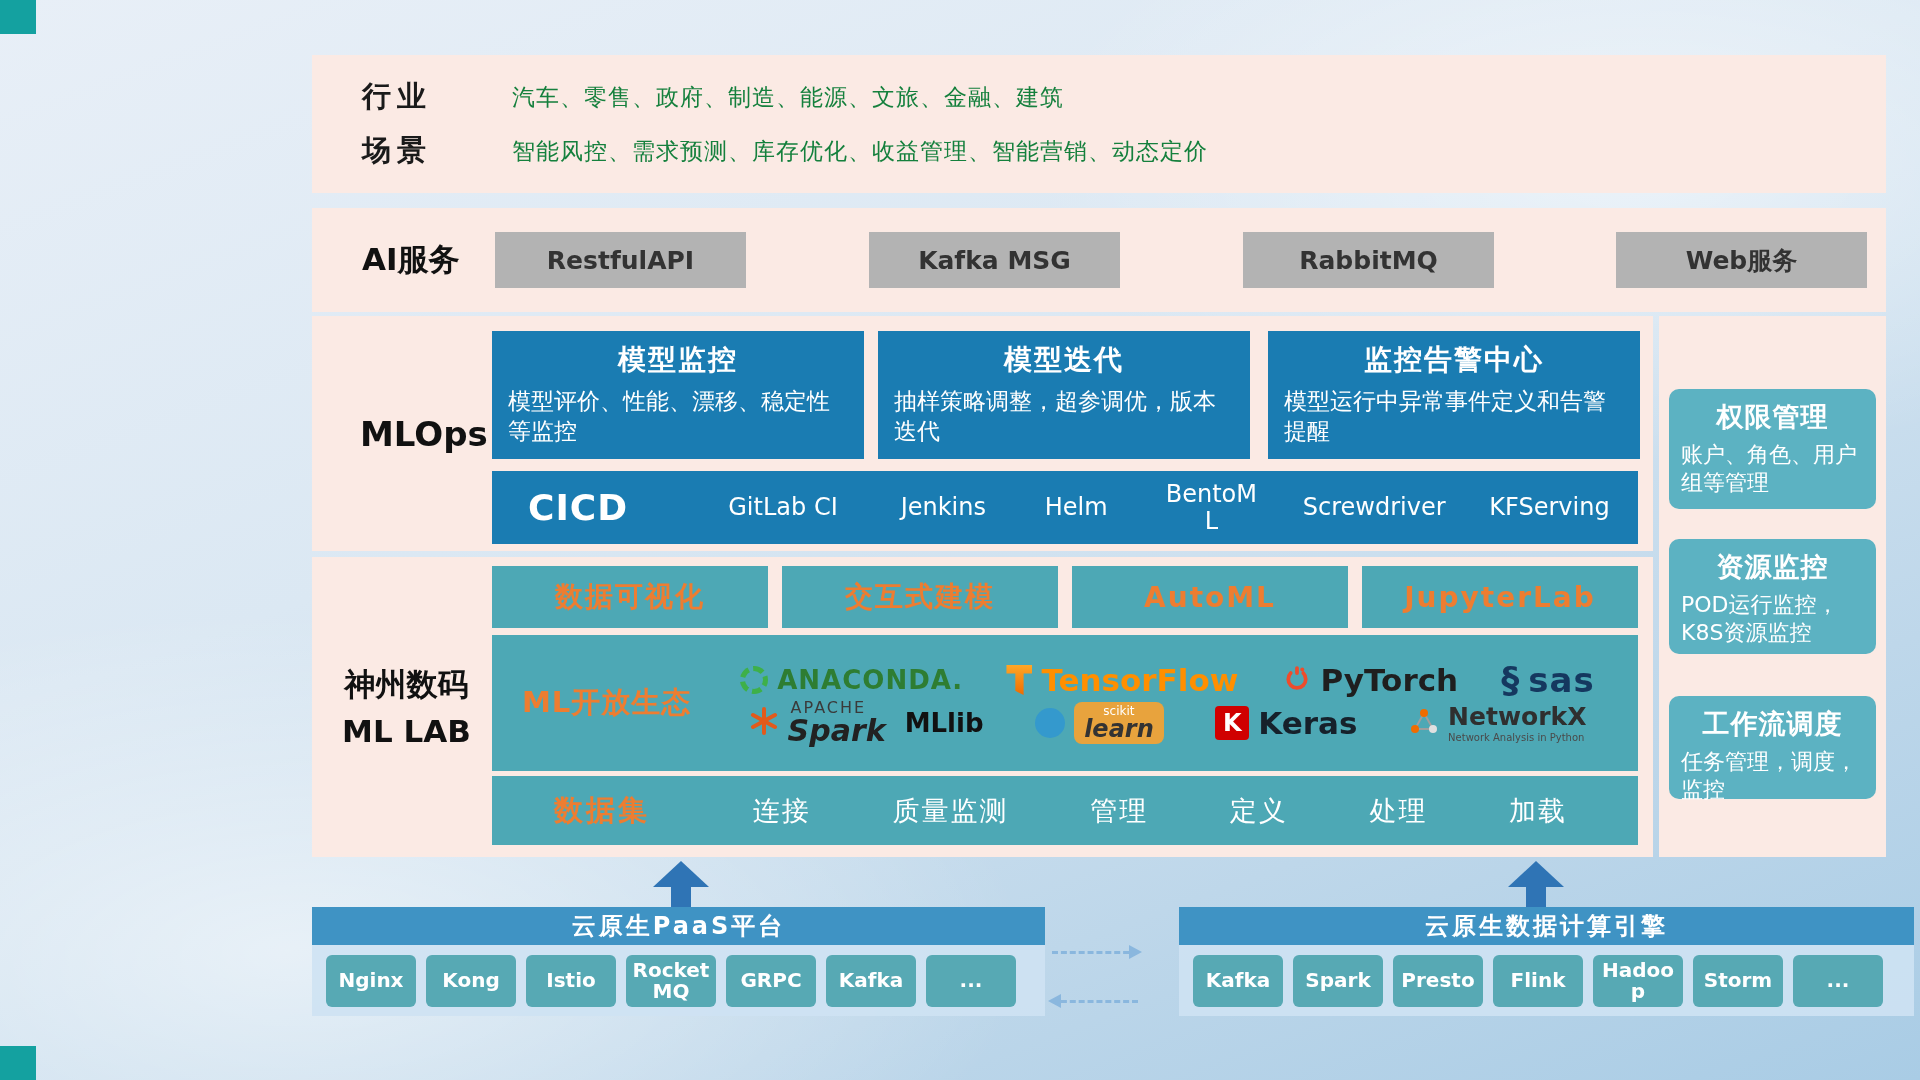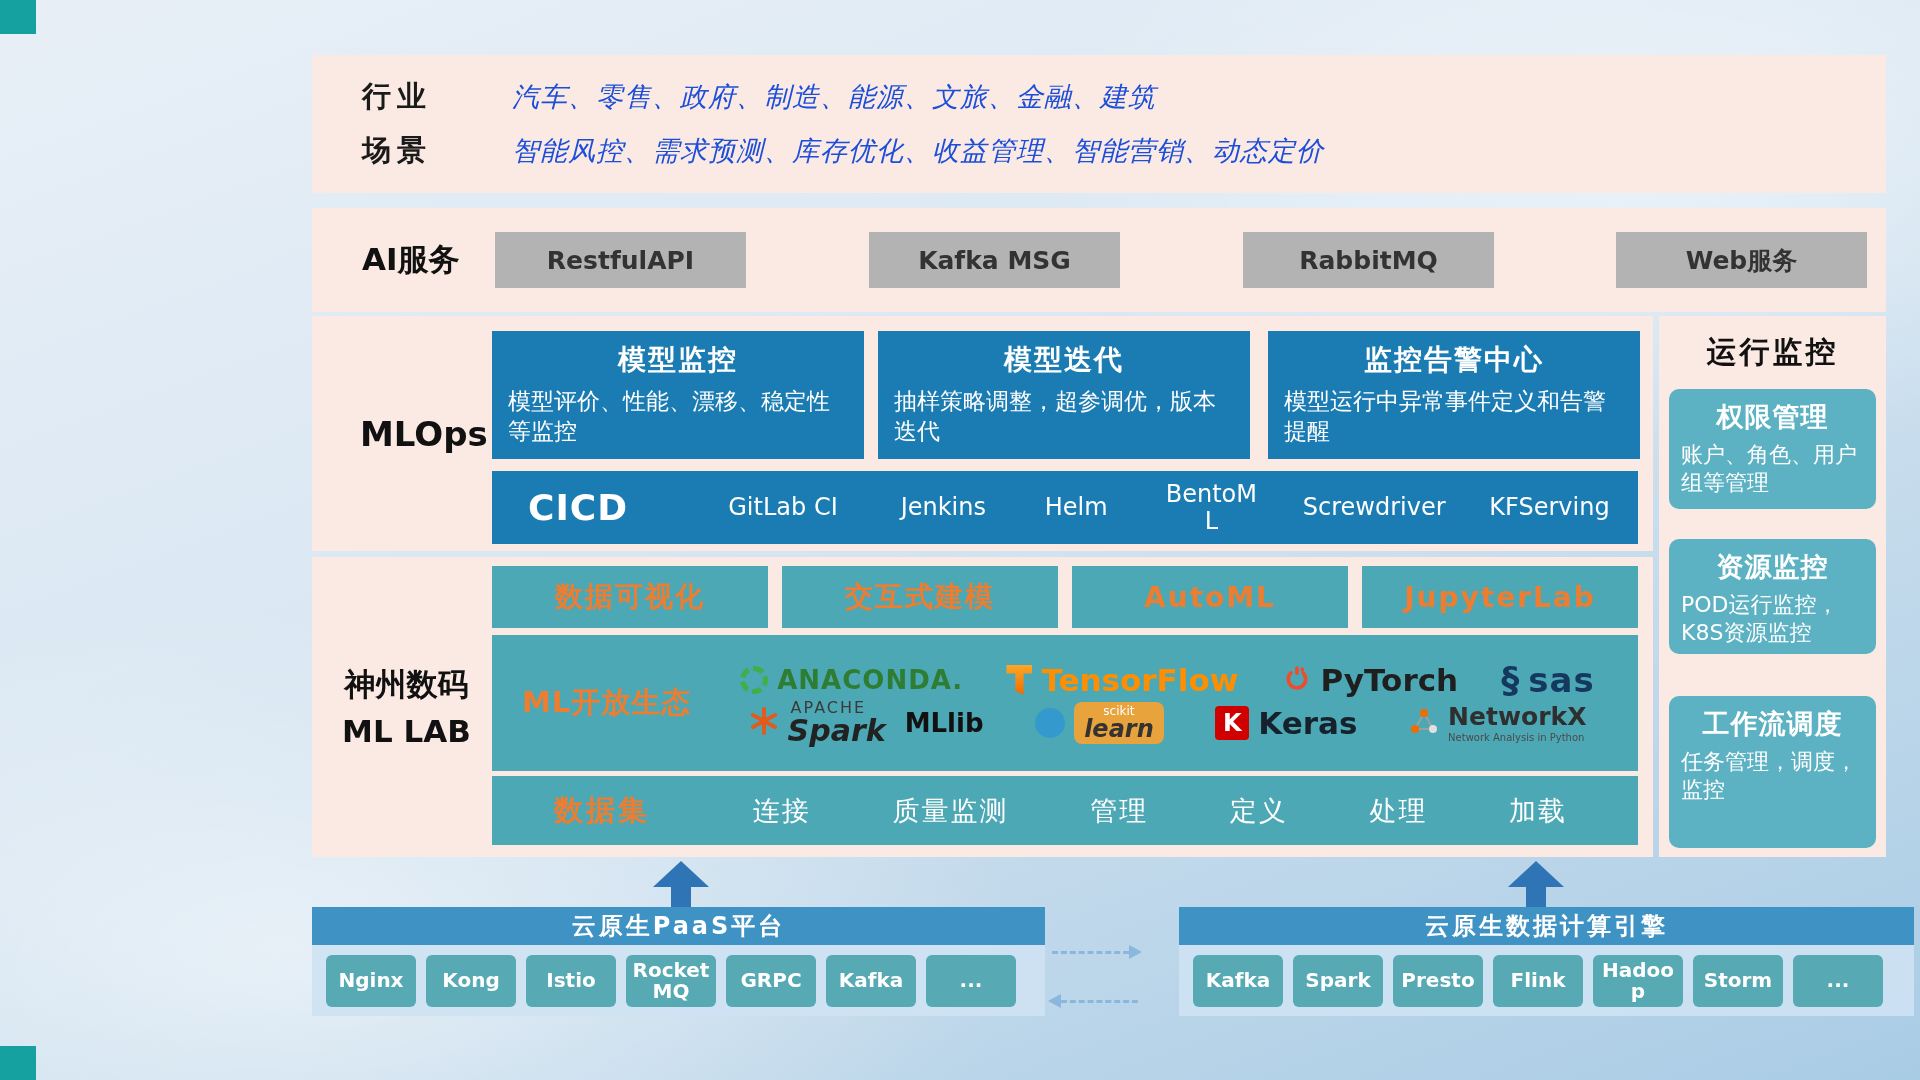--- a/index.html
+++ b/index.html
@@ -22,21 +22,21 @@
   .red-btn{position:absolute;left:14px;width:220px;height:55px;background:#c00000;border-radius:6px;color:#fff;
     font-size:28px;font-weight:bold;display:flex;align-items:center;justify-content:center;letter-spacing:4px;}
   .rb1{top:58px}.rb2{top:175px}.rb3{top:349px}.rb4{top:620px}.rb5{top:882px}
 
   .band{position:absolute;left:312px;background:#fbeae4;}
 
   
   .band-industry{top:55px;width:1574px;height:138px;display:flex;flex-direction:column;justify-content:space-evenly;padding:8px 20px 8px 50px;}
   .ind-row{display:flex;align-items:center;}
   .ind-label{width:150px;font-size:29px;font-weight:bold;color:#1a1a1a;letter-spacing:6px;}
-  .ind-text{font-size:27px;color:#1d4ed8;letter-spacing:1px;font-style:italic;}
+  .ind-text{font-size:23px;color:#15803d;letter-spacing:1px;}
 
   
   .band-aiservice{top:208px;width:1574px;height:104px;}
   .ais-label{position:absolute;left:50px;top:50%;transform:translateY(-50%);font-size:31px;font-weight:bold;color:#111;}
   .gbtn{position:absolute;top:24px;width:251px;height:56px;background:#b3b3b3;color:#333;font-size:25px;font-weight:bold;
     display:flex;align-items:center;justify-content:center;}
   .gb1{left:183px}.gb2{left:557px}.gb3{left:931px}.gb4{left:1304px}
 
   
   .band-mlops{top:316px;width:1341px;height:235px;}
@@ -48,21 +48,21 @@
   .cicd-bar{position:absolute;left:180px;top:155px;width:1146px;height:73px;background:#1a7cb2;display:flex;align-items:center;color:#fff;padding:0 26px 0 36px;}
   .cicd-label{font-size:36px;font-weight:bold;width:150px;letter-spacing:1px;}
   .cicd-tools{flex:1;display:flex;justify-content:space-between;align-items:center;margin-left:30px;}
   .ctool{font-size:24px;text-align:center;line-height:1.1;word-break:break-all;}
   .c1{width:150px}.c2{width:95px}.c3{width:95px}.c4{width:100px}.c5{width:150px}.c6{width:125px}
 
   
   .right-col{position:absolute;left:1659px;top:316px;width:227px;height:541px;background:#fbeae4;}
   .rc-title{text-align:center;margin-top:16px;font-size:30px;font-weight:bold;color:#111;letter-spacing:3px;}
   .rcard{position:absolute;left:10px;width:207px;background:#5cb2c2;border-radius:10px;color:#fff;padding:10px 12px;}
-  .rc1{top:73px;height:120px}.rc2{top:223px;height:115px}.rc3{top:380px;height:152px}
+  .rc1{top:73px;height:120px}.rc2{top:223px;height:115px}.rc3{top:380px;height:103px}
   .rcard .t{text-align:center;font-size:27px;font-weight:bold;margin-bottom:6px;letter-spacing:1px;}
   .rcard .d{font-size:22px;line-height:1.25;}
 
   
   .band-mllab{top:557px;width:1341px;height:300px;}
   .lab-label{position:absolute;left:12px;top:50%;transform:translateY(-50%);width:165px;text-align:center;
     font-size:31px;font-weight:bold;color:#111;line-height:1.5;}
   .lab-tools{position:absolute;left:180px;top:9px;width:1146px;height:62px;display:flex;gap:14px;}
   .ltool{flex:1;background:#4da8b5;color:#ed7d31;font-size:28px;font-weight:bold;display:flex;align-items:center;justify-content:center;letter-spacing:2px;}
   .eco-box{position:absolute;left:180px;top:78px;width:1146px;height:136px;background:#4da8b5;display:flex;align-items:stretch;}
@@ -168,21 +168,20 @@
         <span class="ctool c2">Jenkins</span>
         <span class="ctool c3">Helm</span>
         <span class="ctool c4">BentoML</span>
         <span class="ctool c5">Screwdriver</span>
         <span class="ctool c6">KFServing</span>
       </div>
     </div>
   </div>
 
   <div class="right-col">
-    <div class="rc-title">运行监控</div>
     <div class="rcard rc1">
       <div class="t">权限管理</div>
       <div class="d">账户、角色、用户组等管理</div>
     </div>
     <div class="rcard rc2">
       <div class="t">资源监控</div>
       <div class="d">POD运行监控，K8S资源监控</div>
     </div>
     <div class="rcard rc3">
       <div class="t">工作流调度</div>

